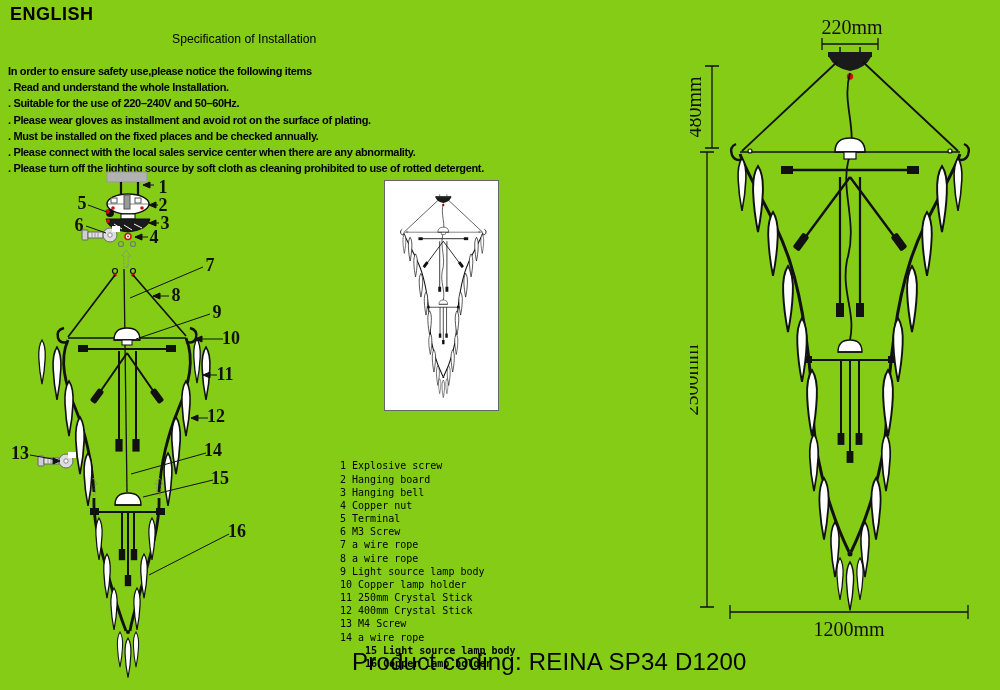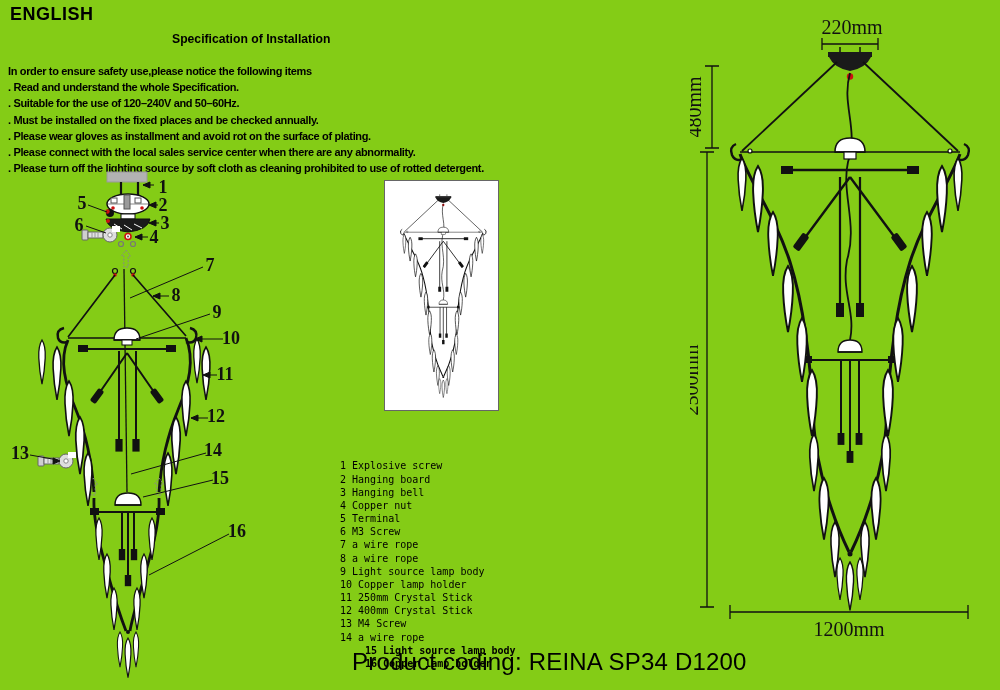--- a/index.html
+++ b/index.html
@@ -1,20 +1,20 @@
 <!DOCTYPE html>
 <html><head>
 <meta charset="utf-8">
 <style>
   html,body{margin:0;padding:0;background:#fff;}
   .page{position:relative;width:1000px;height:690px;background:#84cc16;
         font-family:"Liberation Sans",sans-serif;color:#000;overflow:hidden;padding-left:8px;}
   .abs{position:absolute;}
   .lang{font-size:18px;font-weight:bold;letter-spacing:.5px;}
-  .title{font-size:12.2px;font-weight:bold;}
+  .title{font-size:12.2px;font-weight:normal;}
   .instructions div{font-size:11px;font-weight:bold;line-height:16.2px;
         letter-spacing:-0.35px;white-space:pre;}
   .parts{font-family:"DejaVu Sans Mono","Liberation Mono",monospace;font-size:10px;
         line-height:13.15px;white-space:pre;}
   .parts .bold{font-weight:bold;margin-left:25px;}
   .coding{font-size:24px;letter-spacing:.2px;}
   .minibox{border:1px solid #666;box-sizing:border-box;background:#fff;}
   svg text.dim{font-family:"Liberation Serif","DejaVu Serif",serif;font-size:20px;fill:#111;}
   svg text.co{font-family:"Liberation Serif","DejaVu Serif",serif;font-size:18px;
         font-weight:bold;fill:#111;}
@@ -116,24 +116,24 @@
       </symbol>
     </defs>
   </svg>
 
   <div class="abs lang" style="left:10px;top:4px;">ENGLISH</div>
   <div class="abs title" style="left:172px;top:32px;">Specification of Installation</div>
 
   <div class="abs instructions" style="left:8px;top:63px;">
 
   <div>In order to ensure safety use,please notice the following items</div>
-      <div>. Read and understand the whole Specification.</div>
-      <div>. Suitable for the use of 120–240V and 50–60Hz.</div>
+      <div>. Read and understand the whole Installation.</div>
+      <div>. Suitable for the use of 220–240V and 50–60Hz.</div>
+      <div>. Please wear gloves as installment and avoid rot on the surface of plating.</div>
       <div>. Must be installed on the fixed places and be checked annually.</div>
-      <div>. Please wear gloves as installment and avoid rot on the surface of plating.</div>
       <div>. Please connect with the local sales service center when there are any abnormality.</div>
       <div>. Please turn off the lighting source by soft cloth as cleaning prohibited to use of rotted detergent.</div>
     </div>
 
   <svg class="abs" style="left:2px;top:168px;" width="260" height="510" viewBox="0 0 260 510">
     <rect x="105" y="4" width="40" height="10" stroke="#999" fill="#b2b2b2"></rect>
     <g stroke="#111" fill="none">
       <path d="M119 14 V27 M136 14 V27" stroke-width="2.2"></path>
       <circle cx="119" cy="30" r="2.8" stroke-width="1.2"></circle>
       <circle cx="136" cy="30" r="2.8" stroke-width="1.2"></circle>

